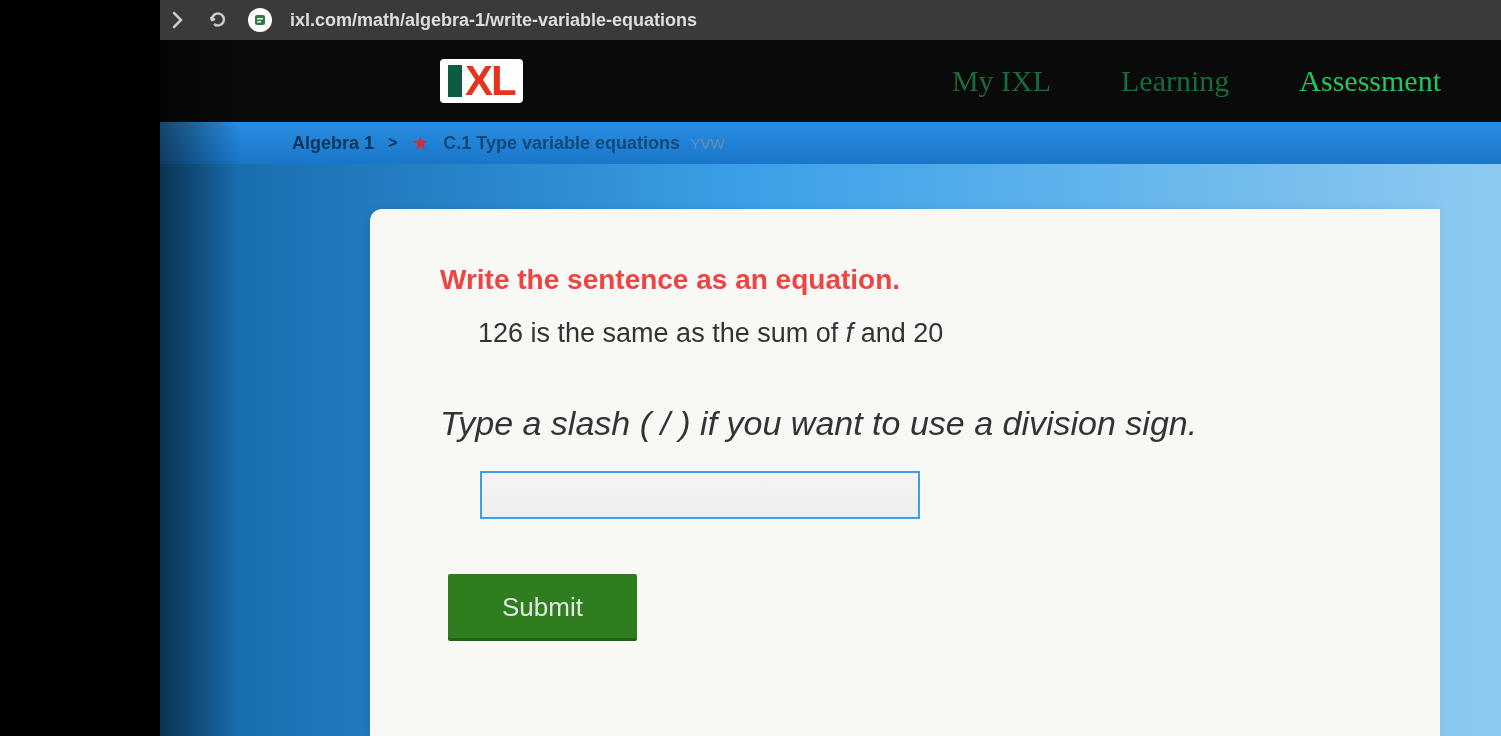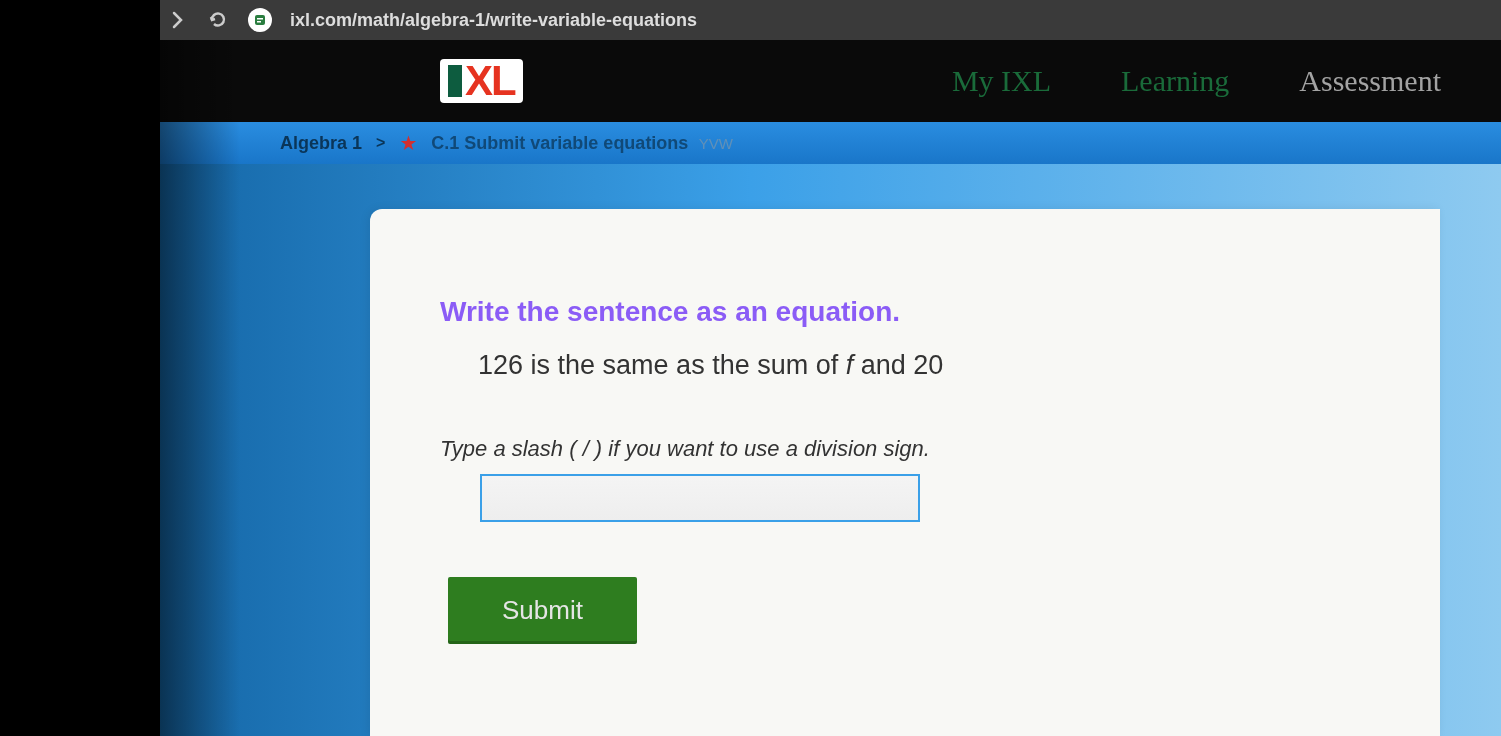--- a/index.html
+++ b/index.html
@@ -84,30 +84,30 @@
       margin-right: 60px;
       text-align: center;
     }
     .nav-link {
       color: #1a6b3a;
       font-size: 30px;
       font-family: Georgia, serif;
       cursor: pointer;
     }
     .nav-link.dim {
-      color: #a3a3a3;
+      color: #22c55e;
     }
     .breadcrumb-bar {
       background: linear-gradient(to bottom, #2a8de0, #1976c9);
       height: 42px;
       display: flex;
       align-items: center;
       padding-left: 280px;
       gap: 14px;
-      margin-left: 0;
+      margin-left: 12px;
     }
     .breadcrumb-text {
       color: #0a3558;
       font-size: 18px;
       font-weight: bold;
     }
     .breadcrumb-sep {
       color: #0a3558;
       font-size: 16px;
       font-weight: bold;
@@ -137,38 +137,37 @@
       background: #f8f8f5;
       border-radius: 12px 0 0 0;
       padding: 55px 70px 60px 70px;
       width: 1070px;
       min-height: 527px;
       box-shadow: -2px 0 10px rgba(0,0,0,0.08);
     }
     .question-prompt {
       font-size: 28px;
       font-weight: bold;
-      color: #8b5cf6;
+      color: #ef4444;
       margin-bottom: 22px;
-      margin-top: 32px;
     }
     .question-text {
       font-size: 27px;
       color: #333;
       margin-left: 38px;
       margin-bottom: 55px;
     }
     .question-text .var {
       font-style: italic;
     }
     .hint-text {
-      font-size: 22px;
+      font-size: 34px;
       font-style: italic;
       color: #333;
-      margin-bottom: 12px;
+      margin-bottom: 28px;
     }
     .answer-input {
       width: 440px;
       height: 48px;
       border: 2px solid #3ba0e8;
       background: linear-gradient(to bottom, #f4f4f4, #eeeeee);
       font-size: 20px;
       padding: 0 10px;
       margin-left: 40px;
       margin-bottom: 55px;
@@ -248,21 +247,21 @@
     <span class="nav-link">Learning</span>
     <span class="nav-link dim">Assessment</span>
   </div>
 </div>
 
 <div class="breadcrumb-bar">
   <span class="breadcrumb-text">Algebra 1</span>
   <span class="breadcrumb-sep">&gt;</span>
   <span class="star-icon">★</span>
   <span>
-    <span class="breadcrumb-title">C.1 Submit variable equations</span>
+    <span class="breadcrumb-title">C.1 Type variable equations</span>
     <span class="breadcrumb-code">YVW</span>
   </span>
 </div>
 
 <div class="content-area">
   <div class="question-card">
     <div class="question-prompt">Write the sentence as an equation.</div>
     <div class="question-text">
       <span>126 is the same as the sum of </span><span class="var">f</span><span> and 20</span>
     </div>

